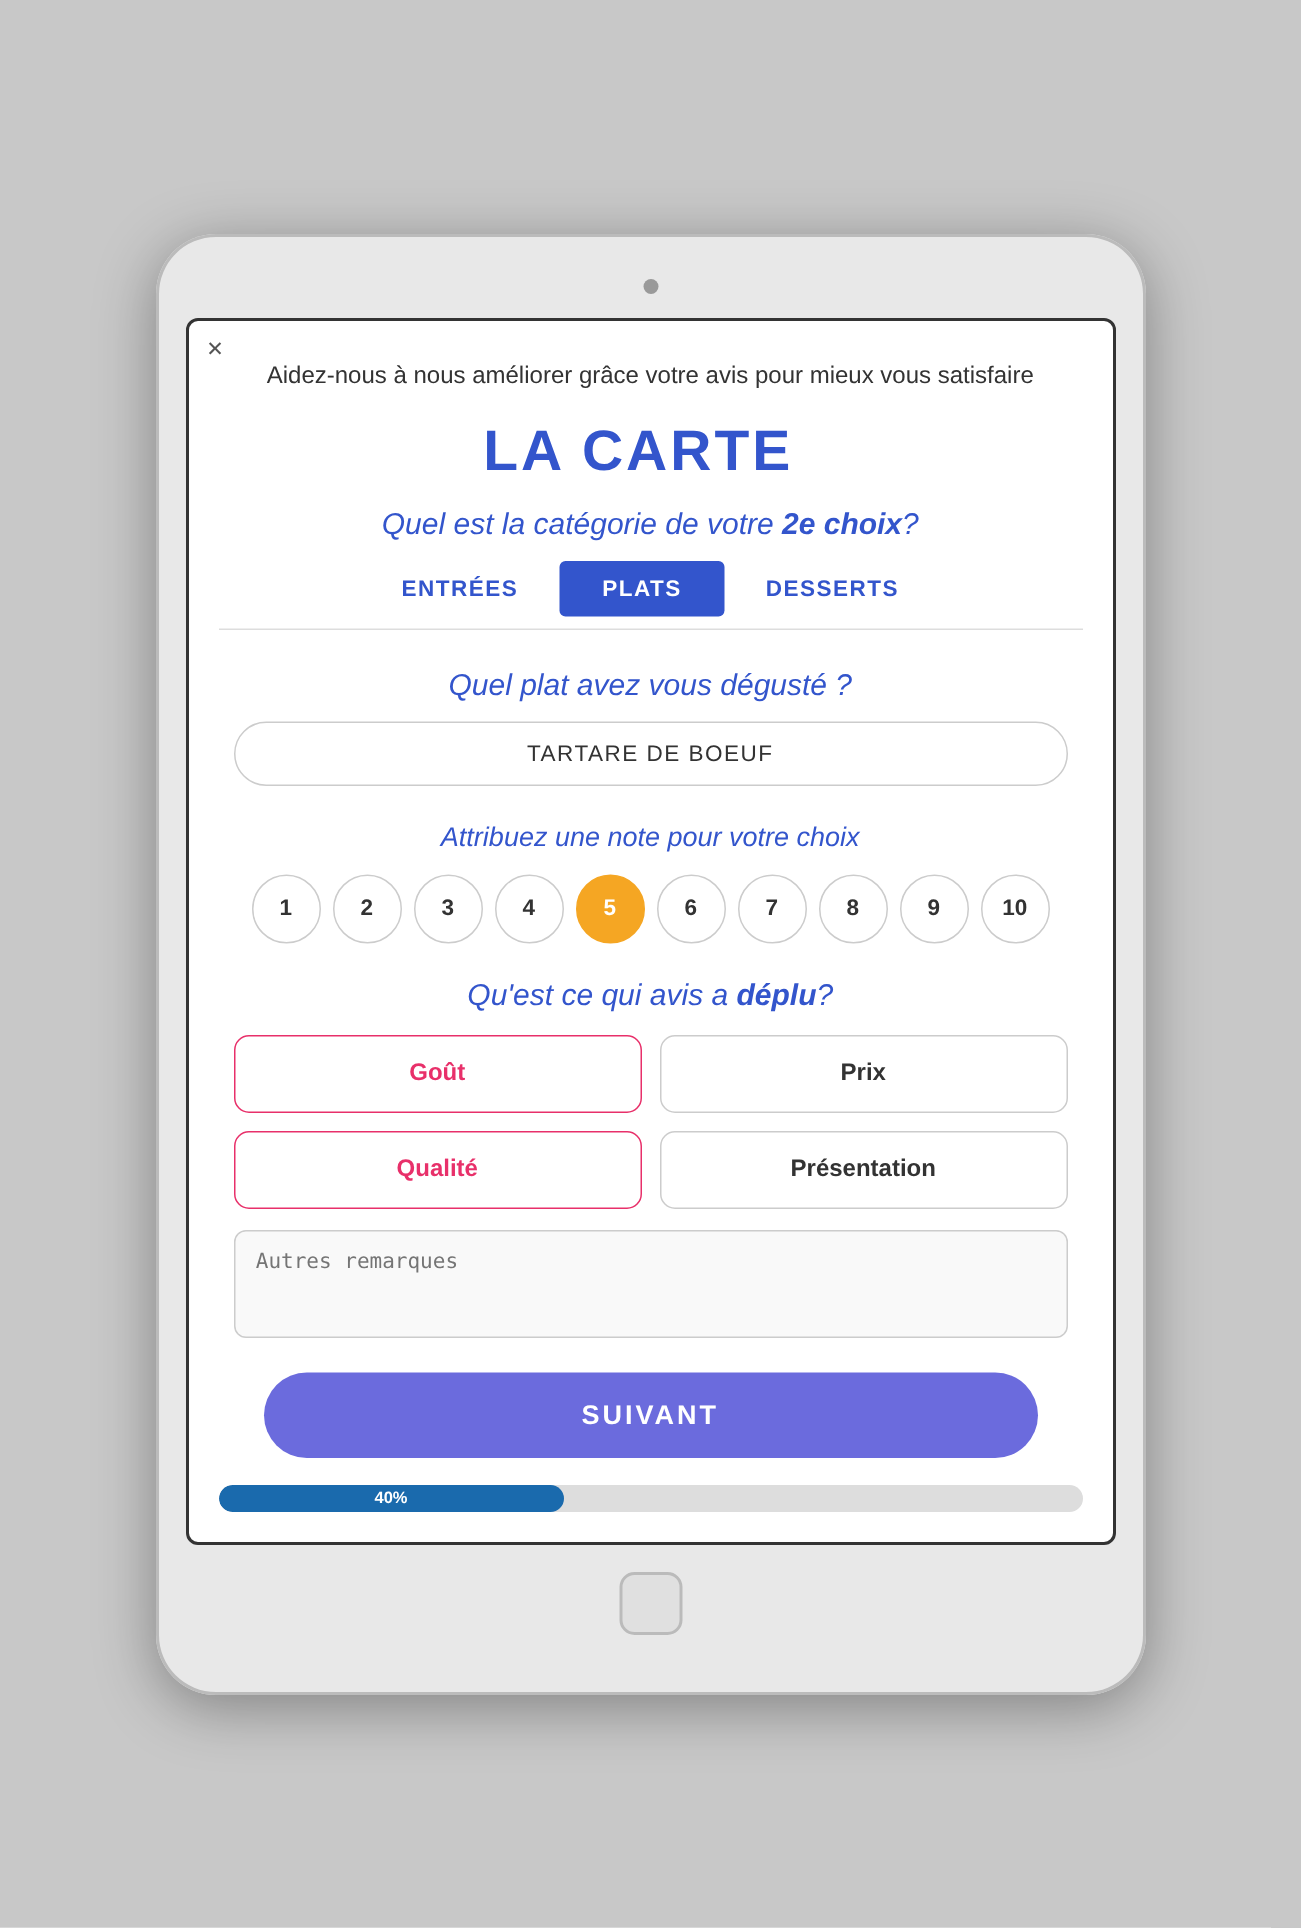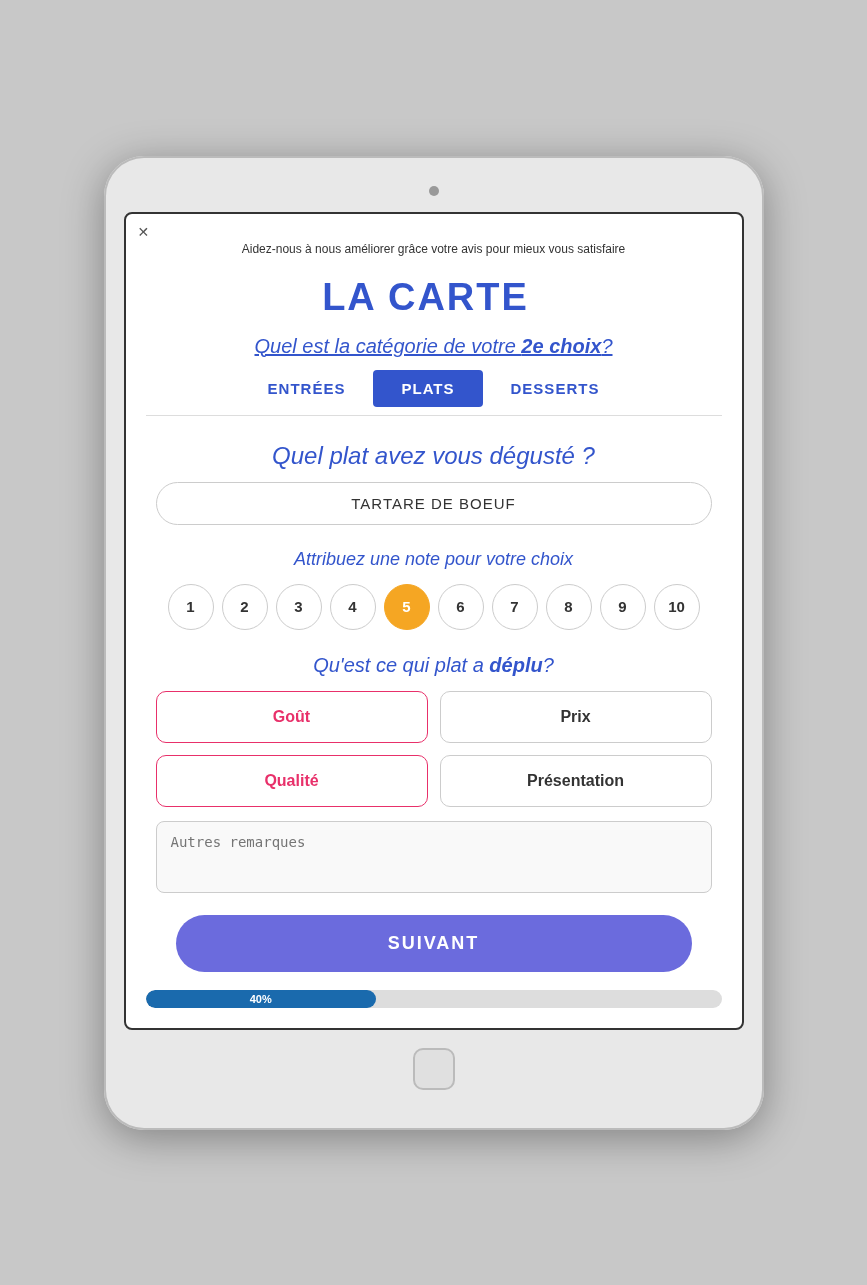--- a/index.html
+++ b/index.html
@@ -50,40 +50,39 @@
       color: #555;
       cursor: pointer;
       z-index: 10;
       background: none;
       border: none;
     }
 
     .subtitle-bar {
       text-align: center;
       padding: 28px 20px 10px 20px;
-      font-size: 12px;
+      font-size: 16px;
       color: #333;
     }
 
     .main-title {
       text-align: center;
       font-size: 38px;
       font-weight: 900;
       color: #3355cc;
       letter-spacing: 2px;
       padding: 10px 16px 8px 0;
     }
 
     .question-heading {
       text-align: center;
       font-size: 20px;
       color: #3355cc;
       font-style: italic;
       padding: 8px 20px 12px 20px;
-      text-decoration: underline;
     }
 
     .question-heading strong {
       font-weight: 900;
       font-style: italic;
     }
 
     .tabs {
       display: flex;
       justify-content: center;
@@ -109,21 +108,21 @@
     }
 
     .divider {
       border: none;
       border-top: 1px solid #ddd;
       margin: 8px 20px 16px 20px;
     }
 
     .section-question {
       text-align: center;
-      font-size: 24px;
+      font-size: 20px;
       color: #3355cc;
       font-style: italic;
       padding: 10px 20px 12px 20px;
     }
 
     .dish-select {
       margin: 0 30px 20px 30px;
     }
 
     .dish-select-btn {
@@ -320,21 +319,21 @@
       <button class="rating-btn">4</button>
       <button class="rating-btn selected">5</button>
       <button class="rating-btn">6</button>
       <button class="rating-btn">7</button>
       <button class="rating-btn">8</button>
       <button class="rating-btn">9</button>
       <button class="rating-btn">10</button>
     </div>
 
     <div class="deplu-question">
-      <span>Qu'est ce qui plat a </span><strong>déplu</strong><span>?</span>
+      <span>Qu'est ce qui avis a </span><strong>déplu</strong><span>?</span>
     </div>
 
     <div class="options-grid">
       <button class="option-btn selected-option">Goût</button>
       <button class="option-btn">Prix</button>
       <button class="option-btn selected-option">Qualité</button>
       <button class="option-btn">Présentation</button>
     </div>
 
     <div class="remarks-area">

